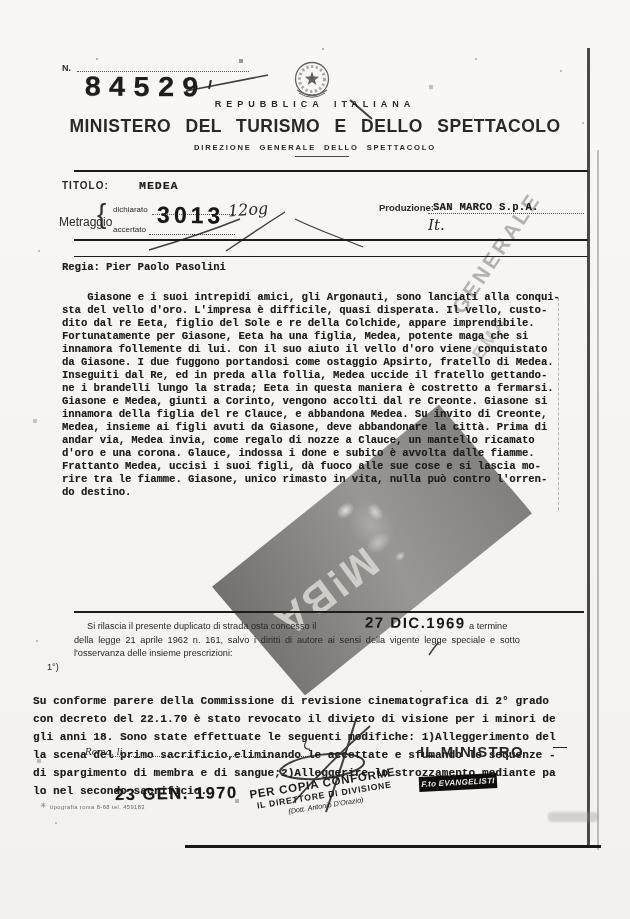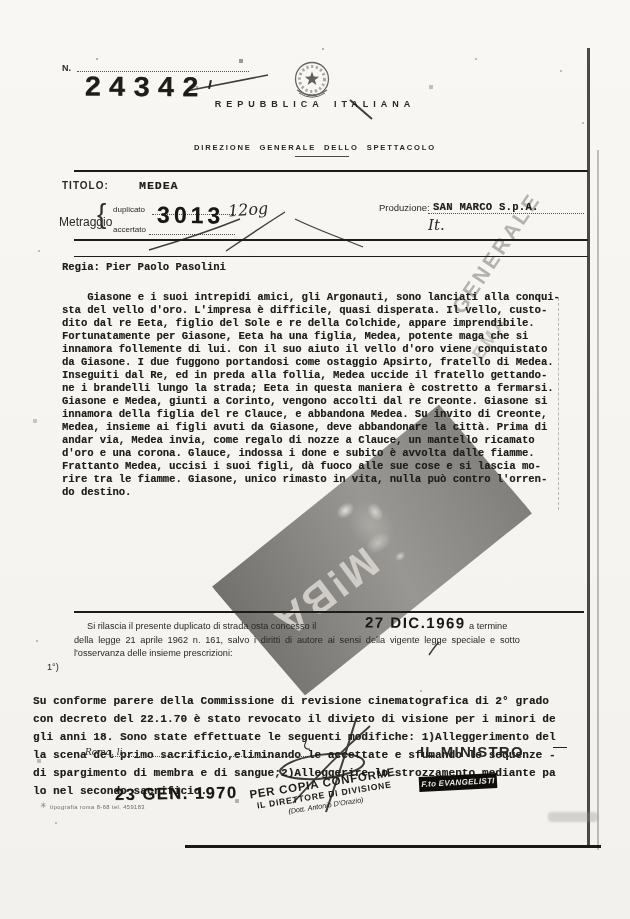--- a/index.html
+++ b/index.html
@@ -50,50 +50,51 @@
   <div class="abs wm-band">
     <div class="wm-face"></div>
     <div class="wm-letters">M!BA</div>
   </div>
 
   <div class="abs gstamp" style="left:447px;top:305px;transform:rotate(-56deg);font-size:21px;letter-spacing:3px;">GENERALE</div>
   <div class="abs gstamp" style="left:468px;top:352px;transform:rotate(-56deg);font-size:18px;letter-spacing:3px;color:rgba(118,115,110,.38);">EMA</div>
 
   <div class="abs print" style="left:62px;top:63px;font-size:9px;font-weight:bold;">N.</div>
   <div class="abs dotl" style="left:77px;top:71px;width:172px;"></div>
-  <div class="abs mono typ" style="left:84px;top:72px;font-size:29px;letter-spacing:7px;transform:rotate(.4deg);">24342</div>
+  <div class="abs mono typ" style="left:84px;top:72px;font-size:29px;letter-spacing:7px;transform:rotate(.4deg);">84529</div>
   <div class="abs" style="left:209px;top:80px;width:2px;height:9px;background:#2a2823;transform:rotate(12deg);"></div>
 
   <svg class="abs" style="left:288px;top:54px;opacity:.8;" width="48" height="54" viewBox="0 0 48 54">
     <circle cx="24" cy="25" r="16.5" fill="none" stroke="#45423c" stroke-width="1.3"></circle>
     <circle cx="24" cy="25" r="12.5" fill="none" stroke="#45423c" stroke-width="3" stroke-dasharray="2.2,2.6" opacity=".55"></circle>
     <path d="M24 17.5 L25.8 22.5 L31.1 22.7 L26.9 25.9 L28.4 31 L24 27.9 L19.6 31 L21.1 25.9 L16.9 22.7 L22.2 22.5 Z" fill="#3e3b35"></path>
     <path d="M9 36 Q24 46 39 36" fill="none" stroke="#45423c" stroke-width="1.2"></path>
     <path d="M11 39 Q24 47.5 37 39" fill="none" stroke="#45423c" stroke-width="1"></path>
   </svg>
 
   <div class="abs ctr print" style="top:99px;font-size:9px;font-weight:600;letter-spacing:5px;word-spacing:3px;">REPUBBLICA ITALIANA</div>
+  <div class="abs ctr print" style="top:116px;font-size:17.5px;font-weight:bold;letter-spacing:.5px;word-spacing:9px;">MINISTERO DEL TURISMO E DELLO SPETTACOLO</div>
   <div class="abs ctr print" style="top:143px;font-size:7.6px;font-weight:bold;letter-spacing:1.8px;word-spacing:4px;">DIREZIONE GENERALE DELLO SPETTACOLO</div>
   <div class="abs" style="left:295px;top:156px;width:54px;height:1px;background:#4c4a44;"></div>
 
   <div class="abs rule" style="left:74px;top:170px;width:514px;height:2.2px;"></div>
 
   <div class="abs print" style="left:62px;top:180px;font-size:10px;font-weight:bold;letter-spacing:1px;">TITOLO:</div>
   <div class="abs mono typ" style="left:139px;top:179px;font-size:11.5px;letter-spacing:1px;">MEDEA</div>
 
   <div class="abs print" style="left:59px;top:215px;font-size:12px;">Metraggio</div>
   <div class="abs print" style="left:97px;top:198px;font-size:28px;font-weight:300;color:#33312c;">{</div>
-  <div class="abs print" style="left:113px;top:205px;font-size:8px;">duplicato</div>
+  <div class="abs print" style="left:113px;top:205px;font-size:8px;">dichiarato</div>
   <div class="abs dotl" style="left:152px;top:214px;width:84px;"></div>
   <div class="abs print" style="left:113px;top:225px;font-size:8px;">accertato</div>
   <div class="abs dotl" style="left:149px;top:234px;width:86px;"></div>
   <div class="abs stampd typ" style="left:157px;top:202px;font-size:23px;letter-spacing:4px;transform:rotate(1deg);">3013</div>
   <div class="abs hand" style="left:228px;top:200px;font-size:16px;transform:rotate(-4deg);">12og</div>
 
-  <div class="abs print" style="left:371px;top:202px;font-size:9.5px;font-weight:400;padding-left:8px;">Produzione:</div>
+  <div class="abs print" style="left:371px;top:202px;font-size:9.5px;font-weight:700;padding-left:8px;">Produzione:</div>
   <div class="abs dotl" style="left:428px;top:213px;width:156px;"></div>
   <div class="abs mono typ" style="left:433px;top:201px;font-size:10.5px;letter-spacing:.3px;">SAN MARCO S.p.A.</div>
   <div class="abs hand" style="left:428px;top:216px;font-size:15px;">It.</div>
 
   <div class="abs rule" style="left:74px;top:239px;width:514px;height:2px;"></div>
   <div class="abs rule" style="left:74px;top:256px;width:514px;height:1px;"></div>
 
   <div class="abs mono typ" style="left:62px;top:261px;font-size:10.5px;">Regia: Pier Paolo Pasolini</div>
 
   <div class="abs mono typ pre" style="left:62px;top:291px;width:506px;font-size:10.5px;line-height:13px;">    Giasone e i suoi intrepidi amici, gli Argonauti, sono lanciati alla conqui-

